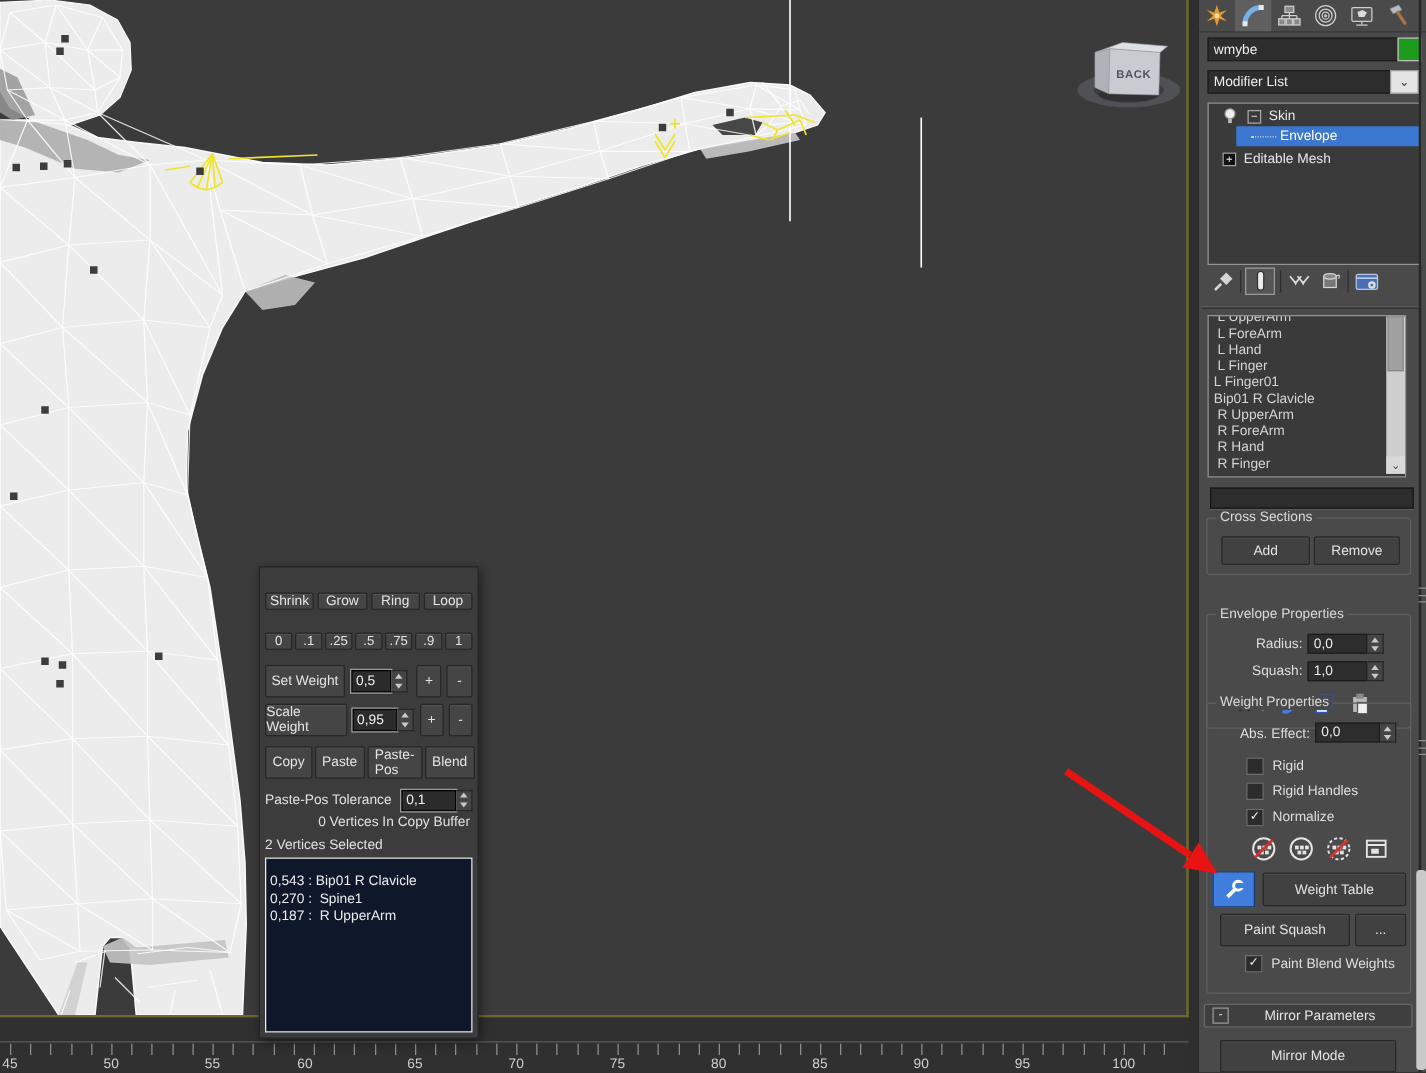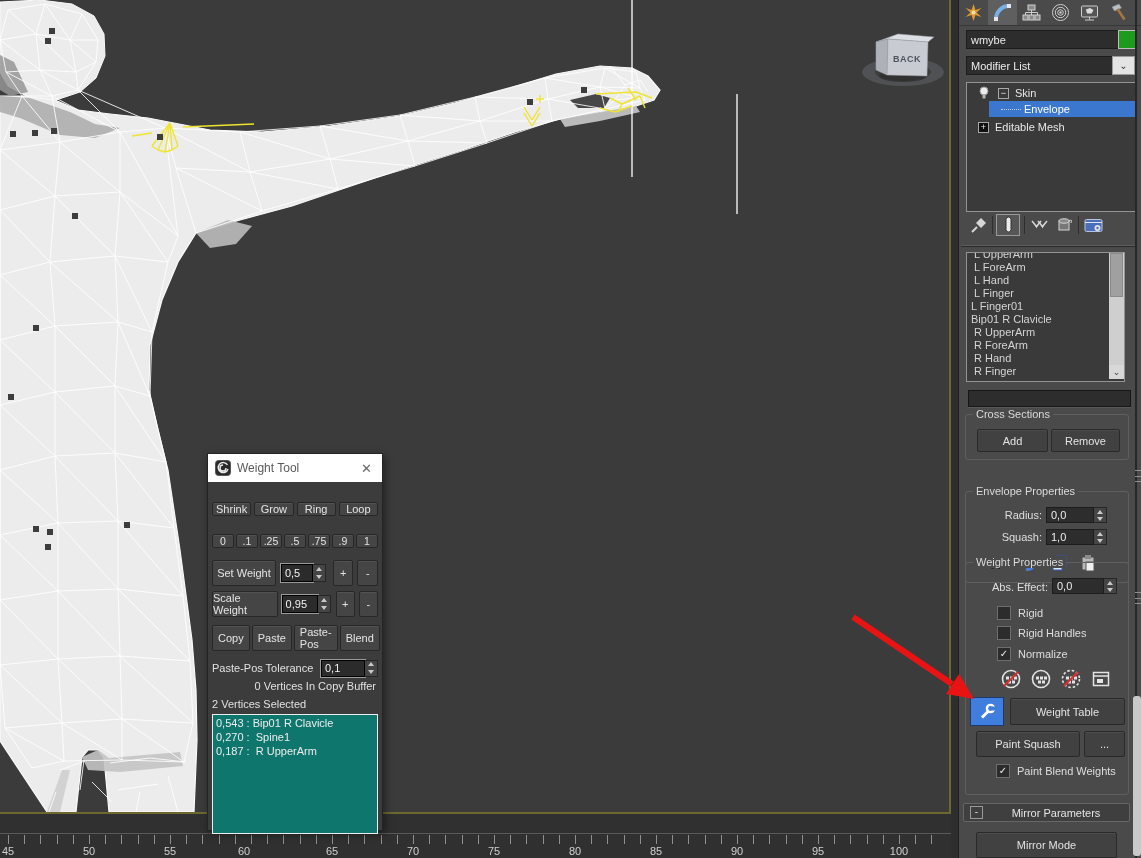--- a/index.html
+++ b/index.html
@@ -43,21 +43,21 @@
   #bone-down{position:absolute;left:0;bottom:0;width:15px;height:14px;background:#d8d8d8;color:#444;font-size:9px;display:flex;align-items:center;justify-content:center;}
   
   #wt{left:207px;top:453px;width:176px;height:378px;background:#3c3c3c;border:1px solid #242424;box-shadow:2px 3px 8px rgba(0,0,0,.45);z-index:20;box-sizing:border-box;}
   #wt-title{height:28px;background:#ffffff;display:flex;align-items:center;padding:0 7px;}
   #wt-title .t{color:#5a5a5a;font-size:12px;margin-left:6px;flex:1;}
   #wt-title .x{color:#666;font-size:13px;padding:0 3px;}
   .wt-row{display:flex;margin:0 4px;align-items:center;}
   .wt-btn{background:#454545;border:1px solid #272727;border-radius:2px;color:#e4e4e4;display:flex;align-items:center;justify-content:center;box-shadow:inset 0 1px 0 rgba(255,255,255,.07);}
   .wt-field{background:#2b2b2b;border:1px solid #000;outline:1px solid #9a9a9a;color:#f0f0f0;display:flex;align-items:center;padding:0 3px;}
   .wt-text{color:#e0e0e0;font-size:11px;}
-  #wt-list{margin:4px;height:116px;background:#0f766e;border:1px solid #ededed;padding:1px 3px;overflow:hidden;}
+  #wt-list{margin:4px;height:116px;background:#0f172a;border:1px solid #ededed;padding:11px 3px;overflow:hidden;}
   #wt-list div{height:14px;line-height:14px;color:#ececec;white-space:pre;font-size:11px;}
   
   #arrow{left:830px;top:595px;z-index:60;pointer-events:none;}
   
   #pscroll-line{position:absolute;right:5px;top:0;width:2px;height:858px;background:#272727;}
   #pscroll-thumb{position:absolute;right:1px;top:696px;width:8px;height:160px;background:#c9c9c9;border-radius:3px;}
   .grip{position:absolute;right:1px;width:6px;height:12px;display:flex;flex-direction:column;justify-content:space-between;}
   .grip i{height:1px;background:#8f8f8f;}
 </style>
 </head>
@@ -700,28 +700,20 @@
         <i></i>
       </div>
     <div class="grip" style="top:592px;">
         <i></i>
         <i></i>
         <i></i>
       </div>
   </div>
 
   <div id="wt" class="abs">
-    <div id="wt-title">
-      <svg width="16" height="16">
-          <rect x="0.5" y="0.5" width="15" height="15" rx="3" fill="#2b2b2b" stroke="#555"></rect>
-          <path d="M12.5,5 A5,5 0 1 0 13,9 M11,8 A3,3 0 1 1 8,5" stroke="#ececec" stroke-width="1.4" fill="none"></path>
-        </svg>
-      <span class="t">Weight Tool</span>
-      <span class="x">✕</span>
-    </div>
     <div class="wt-row" style="margin-top:14px;height:25px;gap:3px;">
         <div class="wt-btn" style="flex:1;">Shrink</div>
         <div class="wt-btn" style="flex:1;">Grow</div>
         <div class="wt-btn" style="flex:1;">Ring</div>
         <div class="wt-btn" style="flex:1;">Loop</div>
       </div>
     <div class="wt-row" style="margin-top:8px;height:23px;gap:2px;">
         <div class="wt-btn" style="flex:1;font-size:10.5px;">0</div>
         <div class="wt-btn" style="flex:1;font-size:10.5px;">.1</div>
         <div class="wt-btn" style="flex:1;font-size:10.5px;">.25</div>

